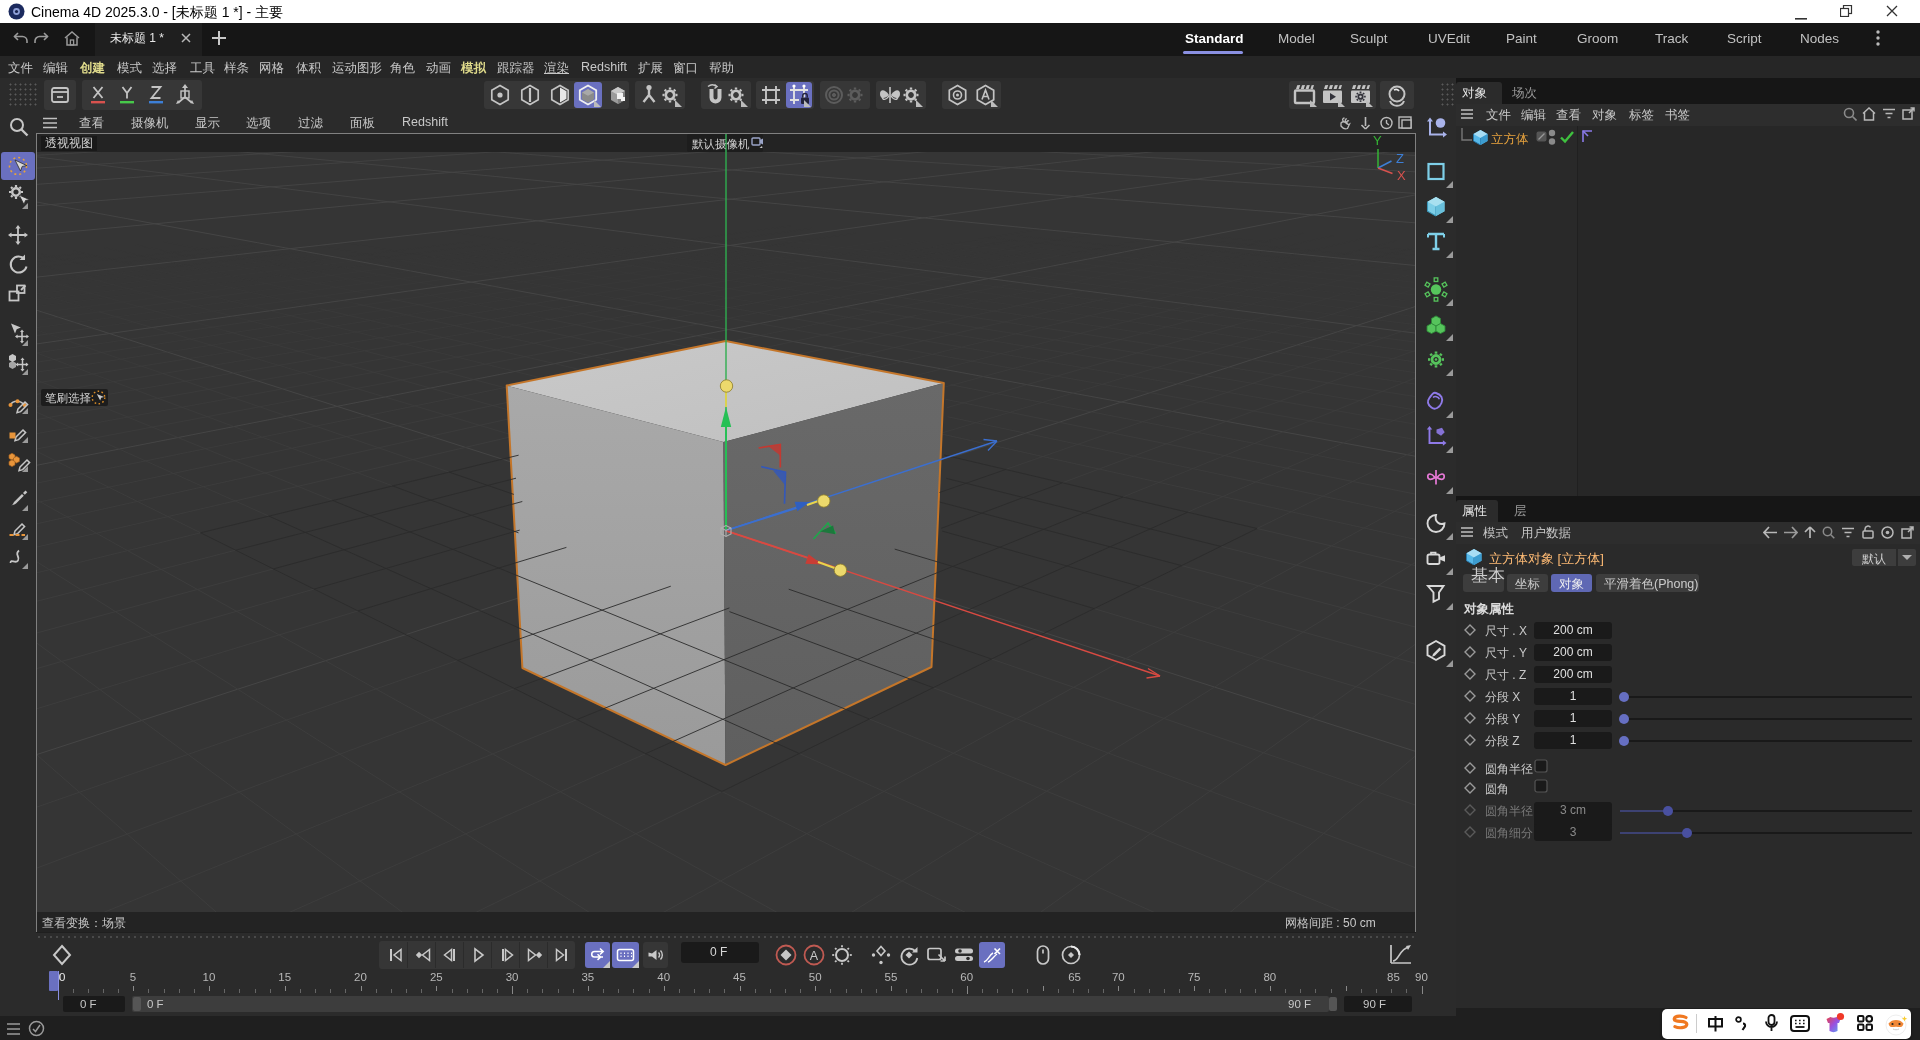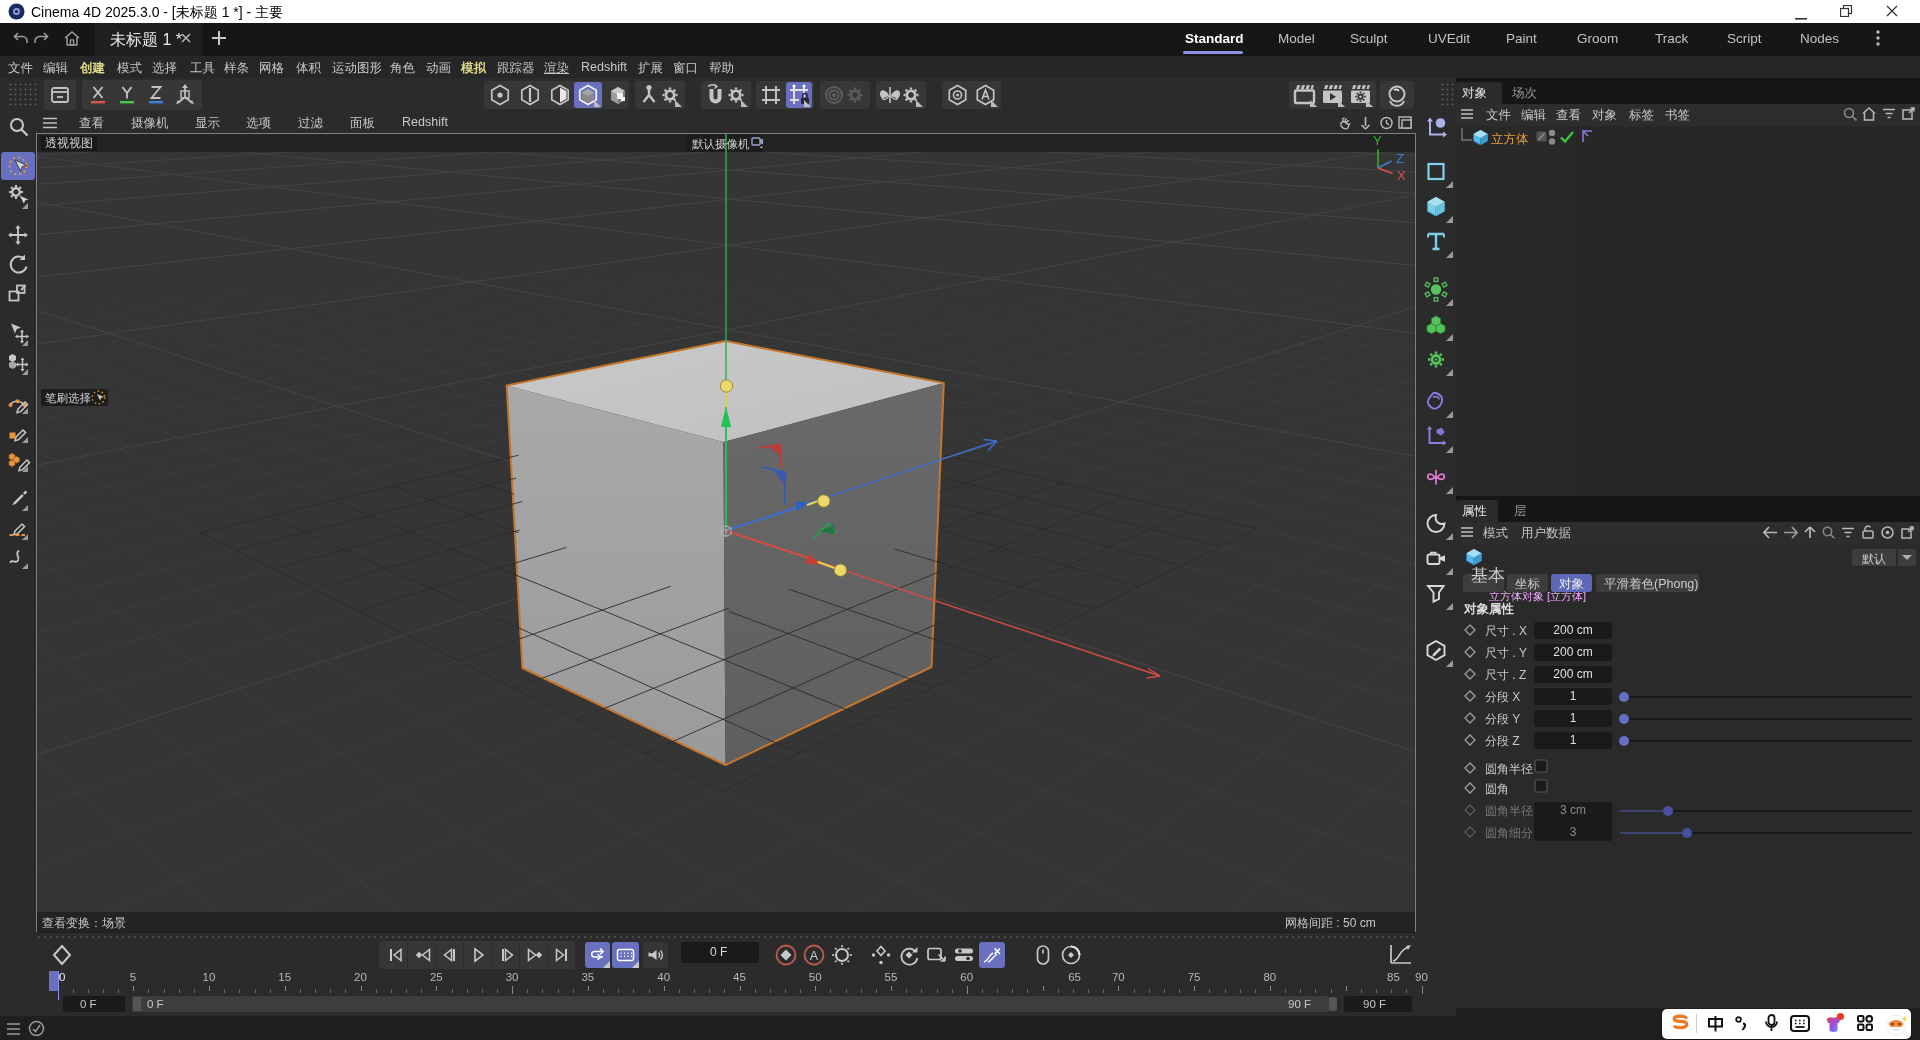--- a/index.html
+++ b/index.html
@@ -34,21 +34,21 @@
 <svg style="left:33px;top:32px;" width="16" height="14" viewBox="0 0 16 14">
     <path d="M11 1l3.5 3.5L11 8" fill="none" stroke="#9a9a9a" stroke-width="1.6"></path>
     <path d="M14.5 4.5h-8A4.5 4.5 0 0 0 2 9v2" fill="none" stroke="#9a9a9a" stroke-width="1.6"></path>
   </svg>
 <svg style="left:64px;top:31px;" width="16" height="15" viewBox="0 0 16 15">
     <path d="M1 7L8 1l7 6" fill="none" stroke="#9a9a9a" stroke-width="1.5"></path>
     <path d="M3 6.2V14h10V6.2" fill="none" stroke="#9a9a9a" stroke-width="1.5"></path>
     <rect x="6.4" y="9" width="3.2" height="5" fill="none" stroke="#9a9a9a" stroke-width="1.3"></rect>
   </svg>
 <div class="ab" style="left:95px;top:23px;width:107px;height:33px;background:#1f1f1f"></div>
-<div class="tx" style="left:110px;top:30px;font-size:16px;color:#e8e8e8;font-weight:normal;">未标题 1 *</div>
+<div class="tx" style="left:110px;top:30px;font-size:12px;color:#e8e8e8;font-weight:normal;">未标题 1 *</div>
 <svg style="left:180px;top:32px;" width="12" height="12" viewBox="0 0 12 12">
     <path d="M2 2l8 8M10 2l-8 8" stroke="#b8b8b8" stroke-width="1.5"></path>
   </svg>
 <svg style="left:212px;top:31px;" width="14" height="14" viewBox="0 0 14 14">
     <path d="M7 0v14M0 7h14" stroke="#c8c8c8" stroke-width="2"></path>
   </svg>
 <div class="tx" style="left:1185px;top:31px;font-size:13.5px;color:#ffffff;font-weight:bold;">Standard</div>
 <div class="tx" style="left:1278px;top:31px;font-size:13.5px;color:#c2c2c2;font-weight:normal;">Model</div>
 <div class="tx" style="left:1350px;top:31px;font-size:13.5px;color:#c2c2c2;font-weight:normal;">Sculpt</div>
 <div class="tx" style="left:1428px;top:31px;font-size:13.5px;color:#c2c2c2;font-weight:normal;">UVEdit</div>
@@ -747,21 +747,21 @@
 <svg style="left:1901px;top:526px;" width="13" height="13" viewBox="0 0 13 13">
     <rect x="1" y="3" width="9" height="9" fill="none" stroke="#b8b8b8" stroke-width="1.5"></rect>
     <path d="M7 6l5-5M8.5 1H12v3.5" fill="none" stroke="#b8b8b8" stroke-width="1.5"></path>
   </svg>
 <svg style="left:1466px;top:549px;" width="16" height="16" viewBox="0 0 16 16">
     <path d="M8 0l7.5 4.3v7.4L8 16l-7.5-4.3V4.3z" fill="#57b8e8"></path>
     <path d="M8 0l7.5 4.3L8 8.6.5 4.3z" fill="#a8ddf4"></path>
     <path d="M8 8.6V16M.5 4.3v7.4l7.5 4.3" fill="none" stroke="#2878a8" stroke-width="1"></path>
     <path d="M8 8.6l7.5-4.3v7.4L8 16z" fill="#3c9cd0"></path>
   </svg>
-<div class="tx" style="left:1489px;top:550px;font-size:11px;color:#f0abfc;font-weight:normal;margin-top:39px;">立方体对象 [立方体]</div>
+<div class="tx" style="left:1489px;top:550px;font-size:13px;color:#fdba74;font-weight:normal;">立方体对象 [立方体]</div>
 <div class="ab" style="left:1852px;top:549px;width:44px;height:17px;background:#3d3d3d;border-radius:2px 0 0 2px"></div>
 <div class="tx" style="left:1862px;top:551px;font-size:12px;color:#d0d0d0;font-weight:normal;">默认</div>
 <div class="ab" style="left:1897px;top:549px;width:19px;height:17px;background:#3d3d3d;border-left:1px solid #2a2a2a;border-radius:0 2px 2px 0"></div>
 <svg style="left:1901px;top:554px;" width="12" height="8" viewBox="0 0 12 8">
     <path d="M1 1l5 5 5-5z" fill="#b0b0b0"></path>
   </svg>
 <div class="ab" style="left:1463px;top:574px;width:41px;height:18px;background:#3d3d3d;border-radius:3px"></div>
 <div class="tx" style="left:1471px;top:564px;font-size:17px;color:#cccccc;font-weight:normal;">基本</div>
 <div class="ab" style="left:1507px;top:574px;width:41px;height:18px;background:#3d3d3d;border-radius:3px"></div>
 <div class="tx" style="left:1515px;top:576px;font-size:12.5px;color:#cccccc;font-weight:normal;">坐标</div>

